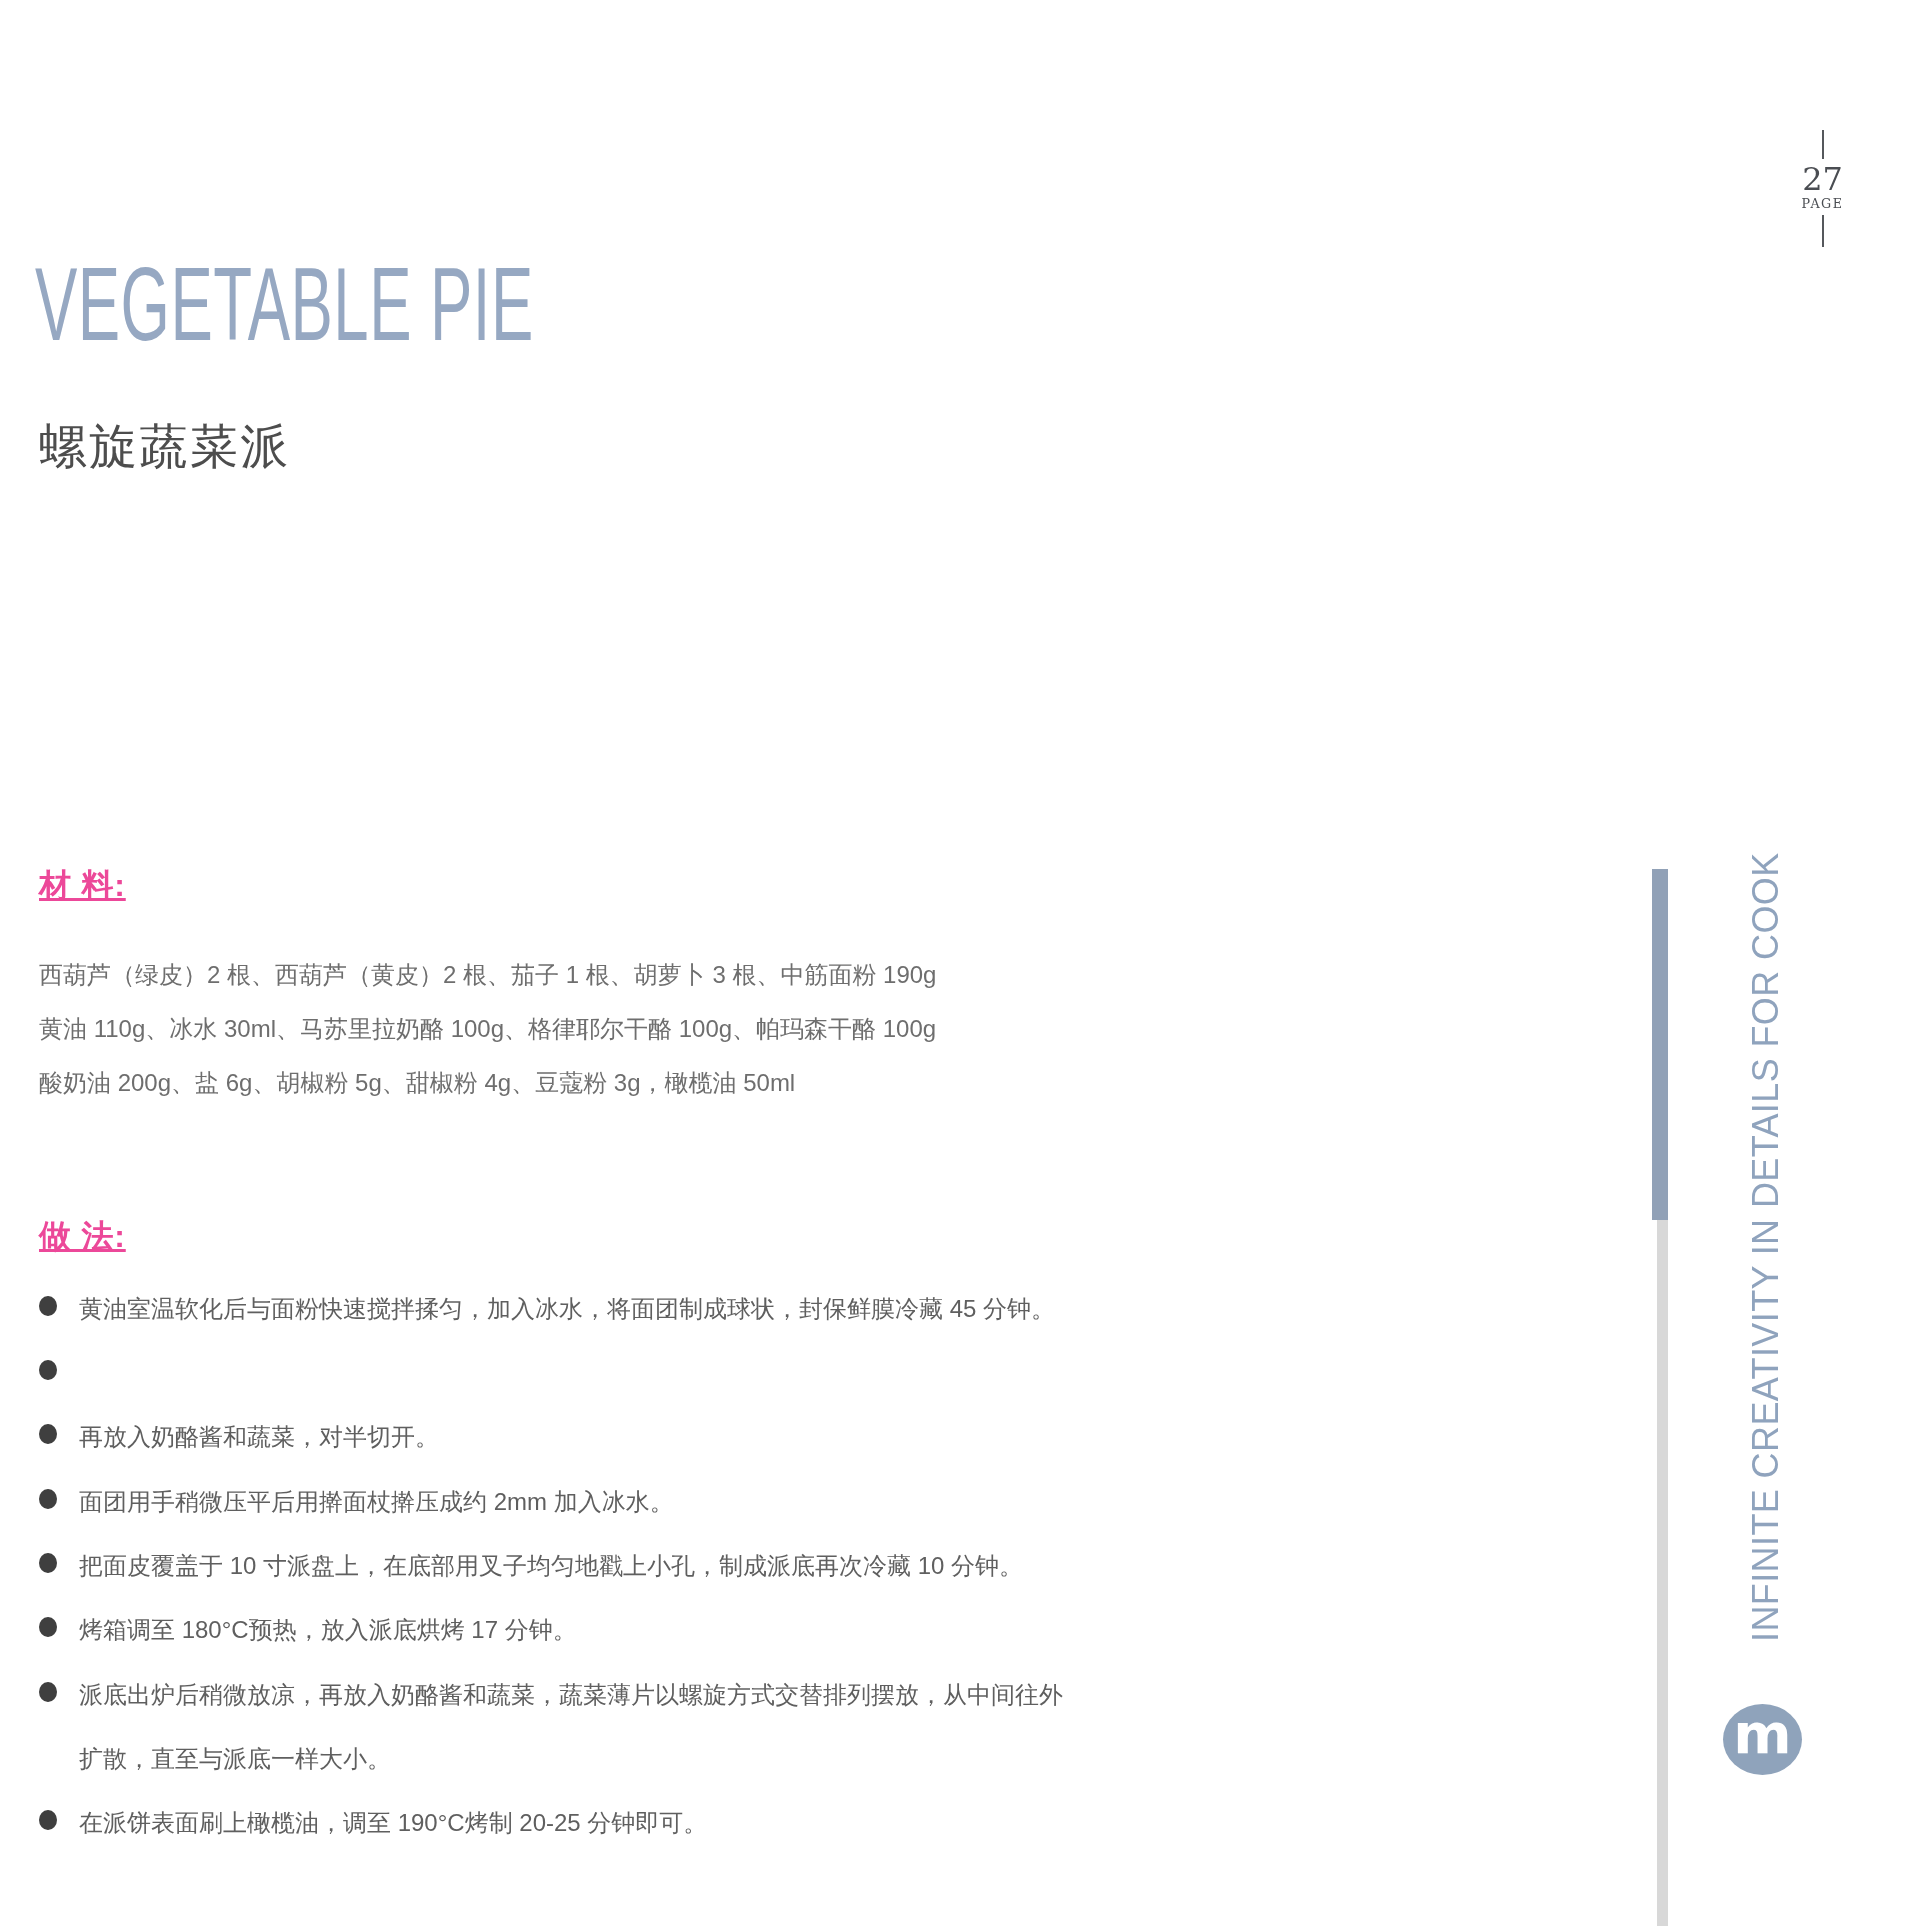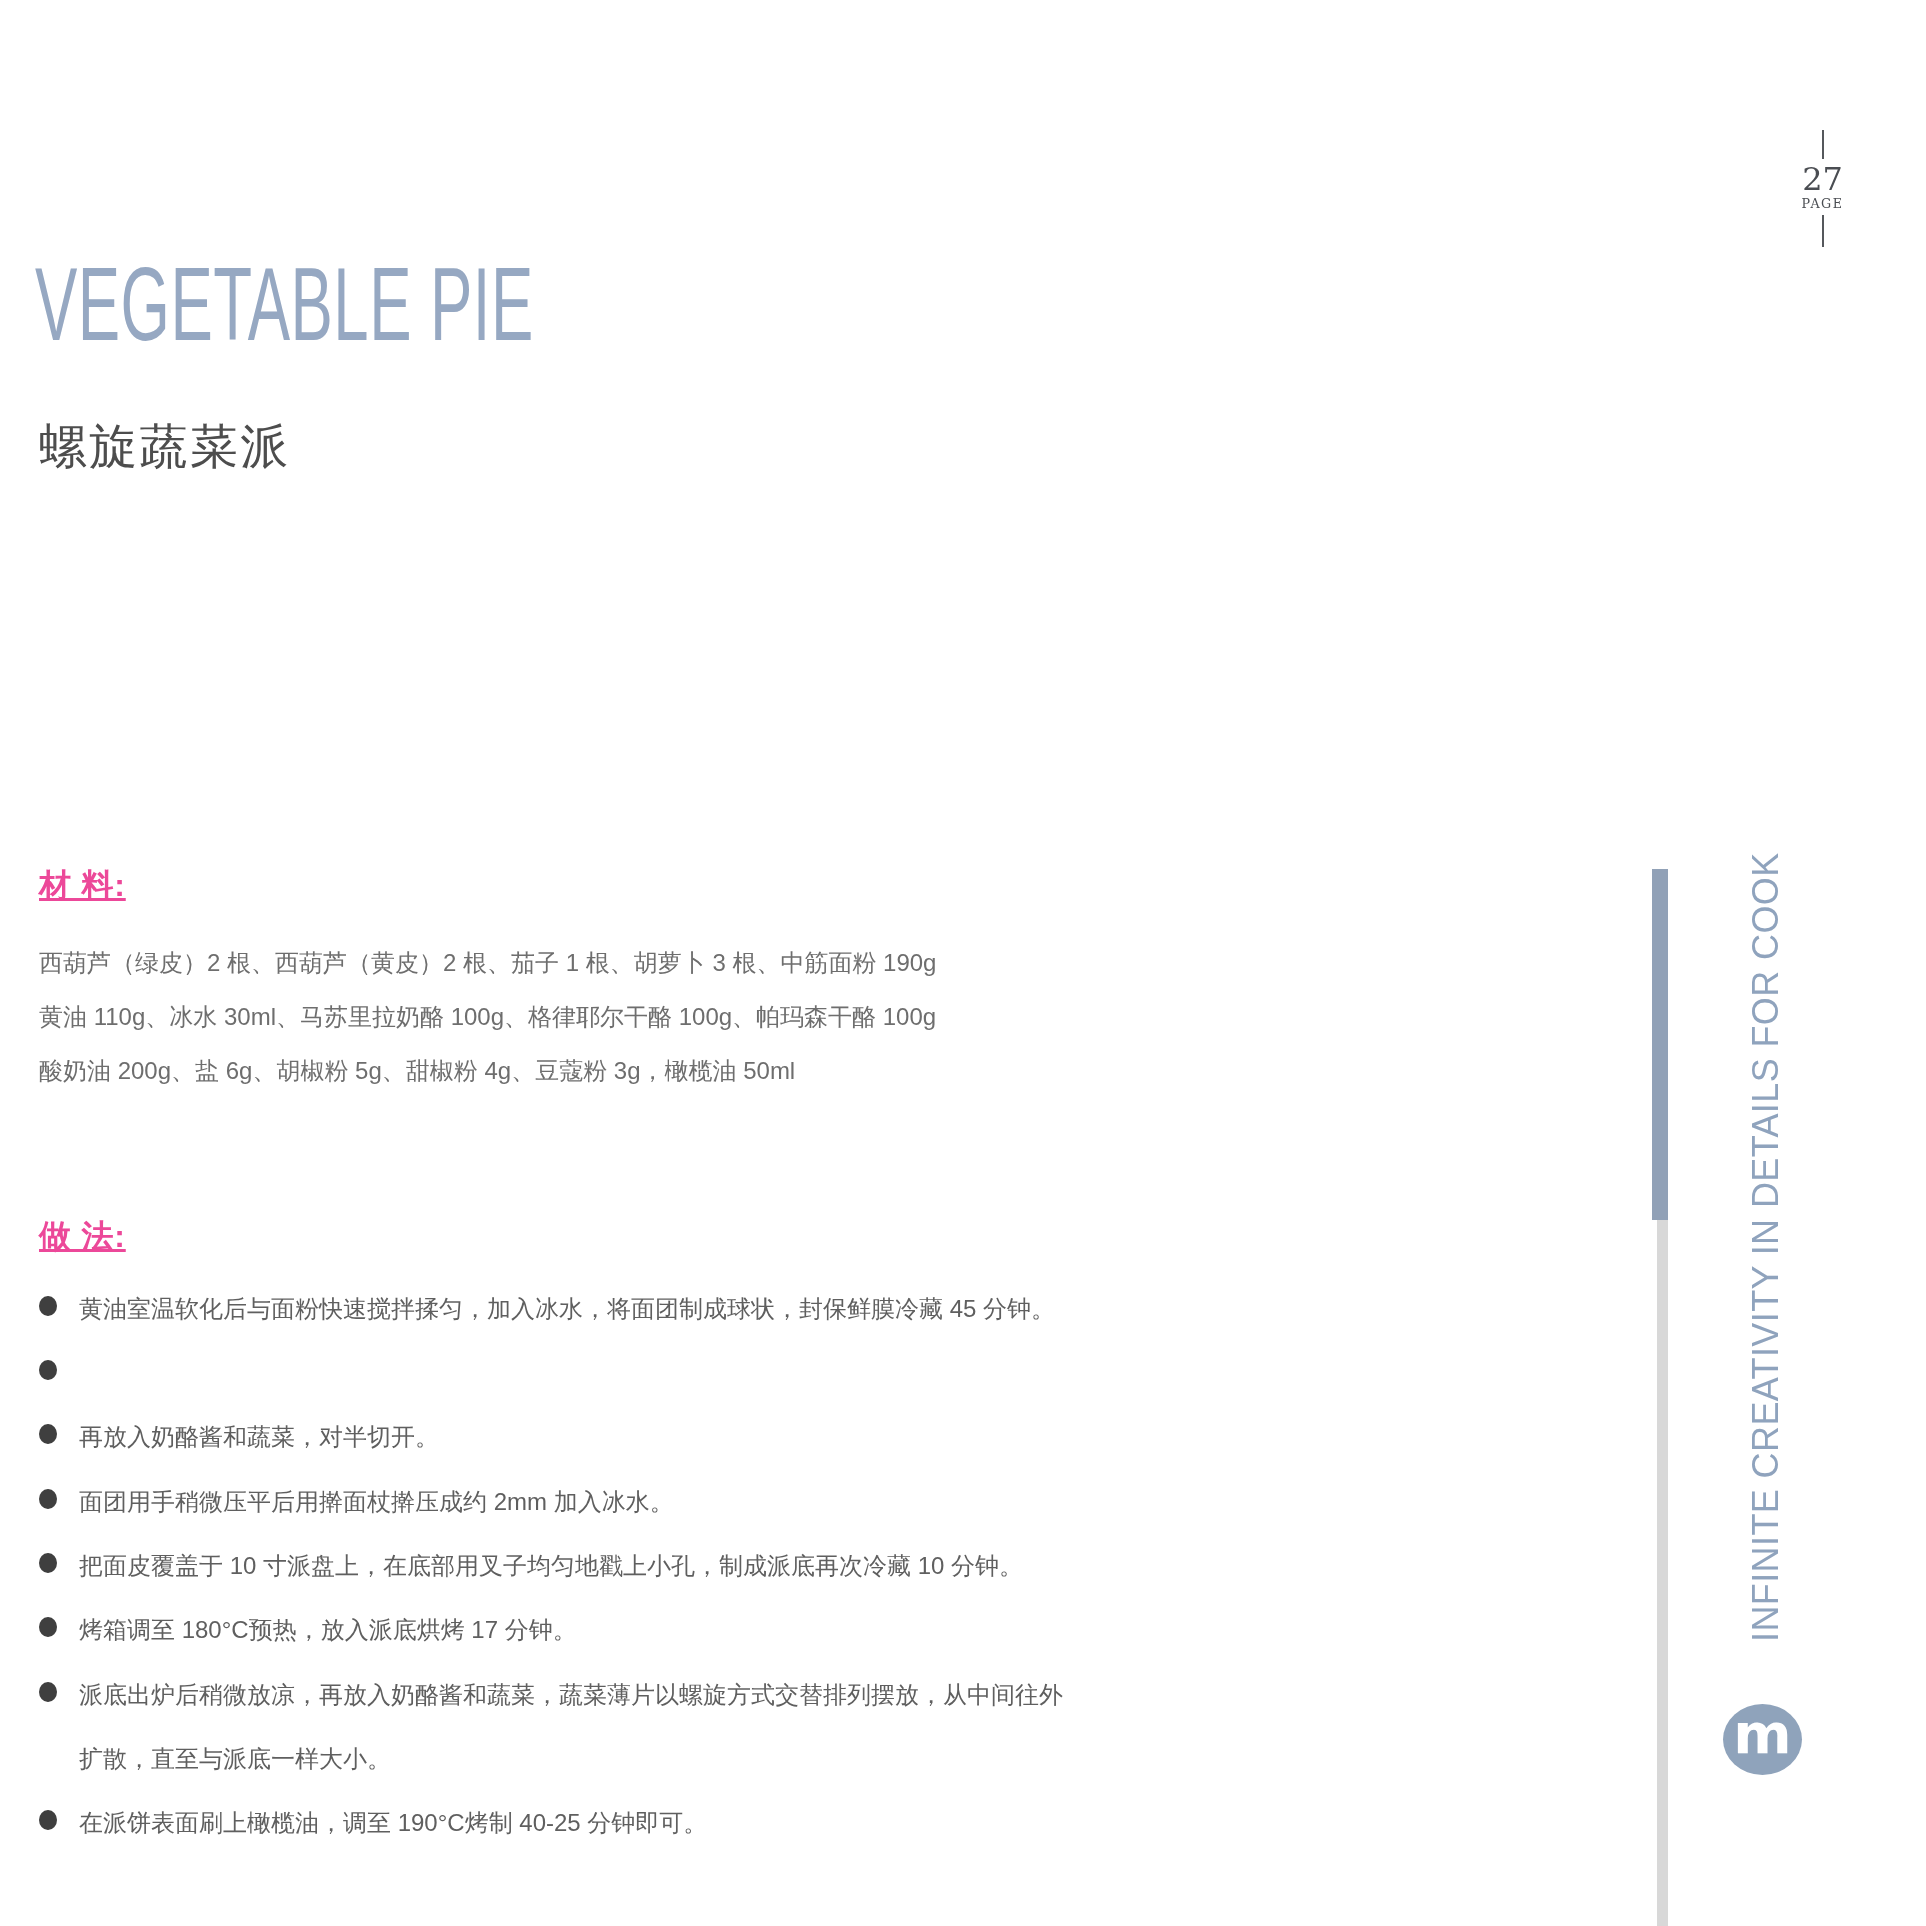--- a/index.html
+++ b/index.html
@@ -42,21 +42,21 @@
     position:absolute;left:39px;
     font-size:32px;line-height:1;font-weight:600;
     color:#ec4899;white-space:nowrap;letter-spacing:0.8px;text-decoration:underline;
   }
   .sec-heading.ingredients{top:869px;}
   .sec-heading.method{top:1220px;}
   
   .ing-line{
     position:absolute;left:39px;width:1271px;
     font-size:24px;line-height:1;font-weight:300;
-    color:#6e6e6e;white-space:nowrap;
+    color:#6e6e6e;white-space:nowrap;margin-top:12px;
   }
   .ing-line.l0{top:951px;}
   .ing-line.l1{top:1005px;}
   .ing-line.l2{top:1059px;}
   
   .step{
     position:absolute;left:39px;width:1310px;height:35px;
     font-size:24px;line-height:1.25;font-weight:300;
     color:#5f5f5f;white-space:nowrap;
   }
@@ -142,21 +142,21 @@
   <div class="step s7 cont">
 
     <span class="txt">扩散，直至与派底一样大小。</span>
   </div>
   <div class="step s6">
     <span class="dot"></span>
     <span class="txt">派底出炉后稍微放凉，再放入奶酪酱和蔬菜，蔬菜薄片以螺旋方式交替排列摆放，从中间往外</span>
   </div>
   <div class="step s8">
     <span class="dot"></span>
-    <span class="txt">在派饼表面刷上橄榄油，调至 190°C烤制 40-25 分钟即可。</span>
+    <span class="txt">在派饼表面刷上橄榄油，调至 190°C烤制 20-25 分钟即可。</span>
   </div>
 
   <div class="bar-blue"></div>
   <div class="bar-gray"></div>
   <div class="vertical-tagline">INFINITE CREATIVITY IN DETAILS FOR COOK</div>
   <div class="logo">
     <span class="m">m</span>
   </div>
 
 </div>

